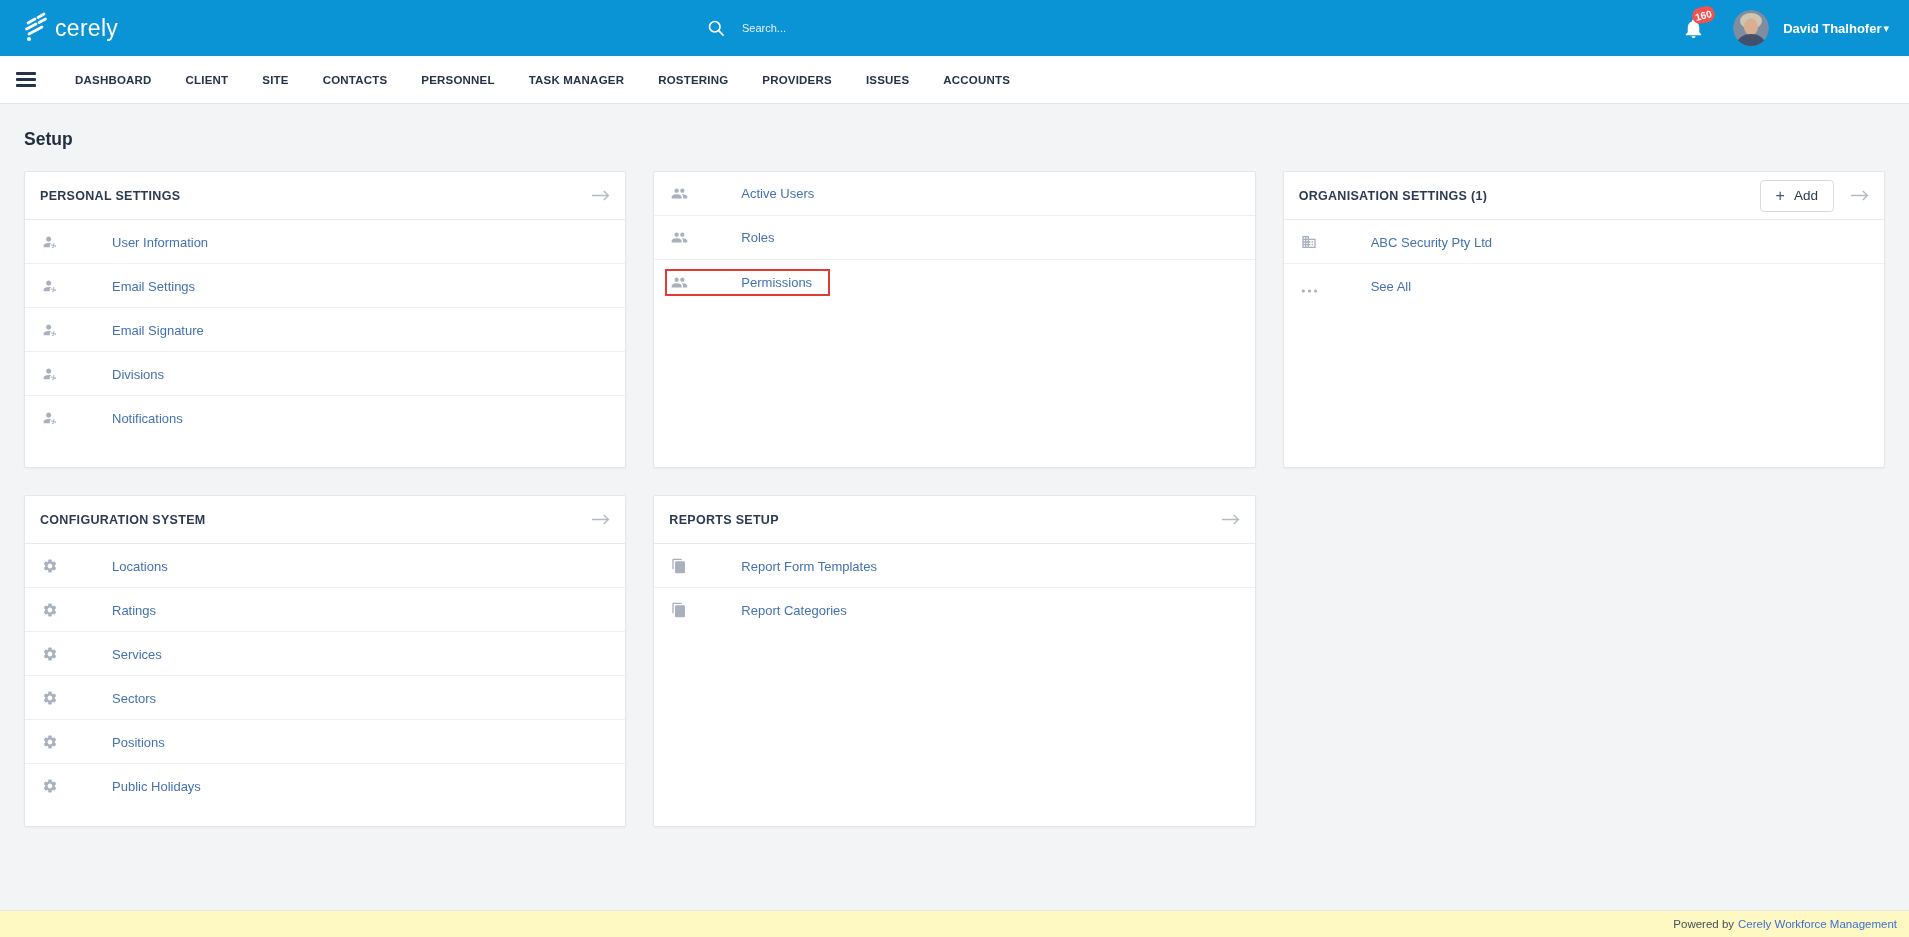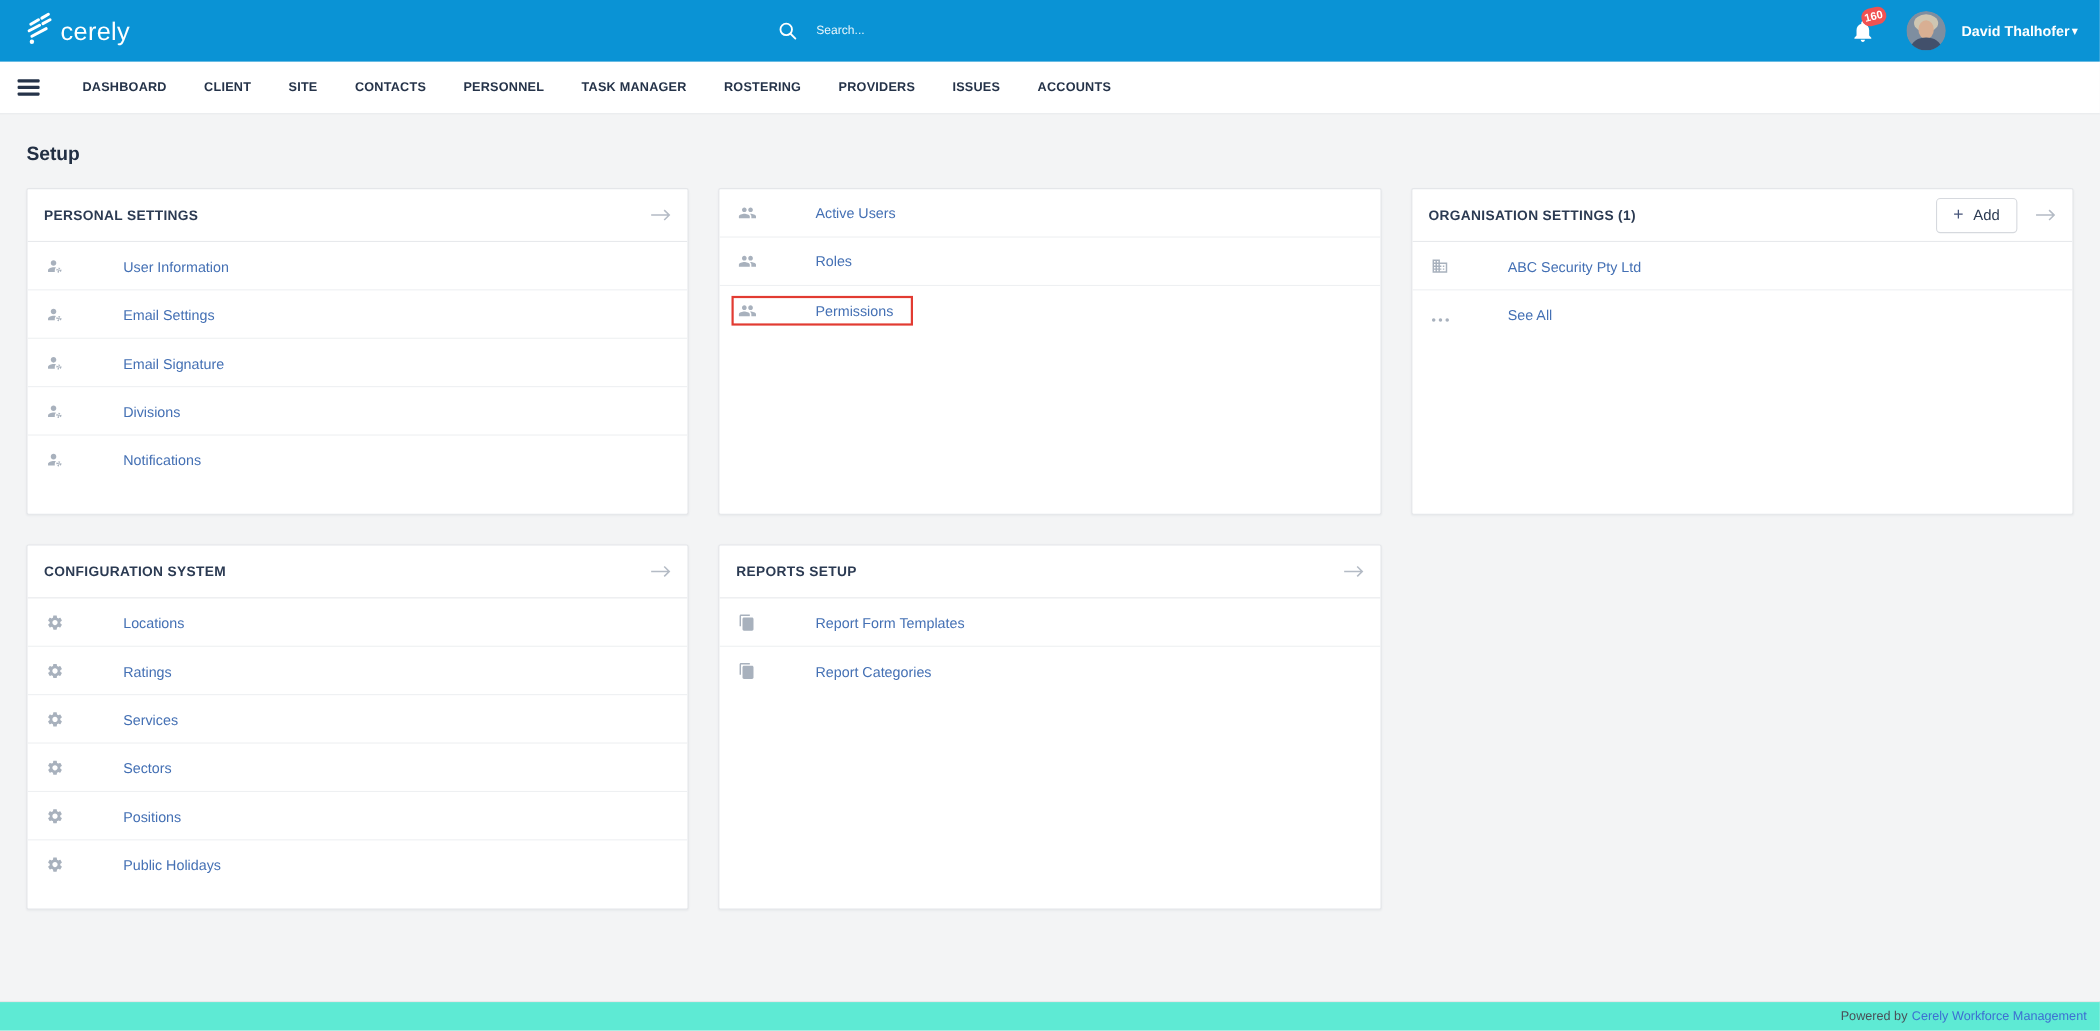--- a/index.html
+++ b/index.html
@@ -92,21 +92,21 @@
     display:flex; align-items:flex-end;
     border:2px solid transparent;
     padding:4px 16px 4px 4px; margin-left:-4px;gap:40px;
   }
   .row.highlighted .row-content { border-color:#e23b32; }
   .row .icon { color:#a8b1bd; display:flex; align-items:center; width:17px; margin-right:13px; flex:none; }
   .row .label { font-size:13px; color:#4470b4; }
   
   .footer {
     position:absolute; bottom:0; left:0; right:0;
-    height:27px; background:#5eead4; border-top:1px solid #e7e7e9;
+    height:27px; background:#fef9c3; border-top:1px solid #e7e7e9;
     display:flex; align-items:center; justify-content:flex-end;
     padding-right:12px; font-size:11.5px; color:#4a4f58;
   }
   .footer a { color:#3d6fd2; text-decoration:none; margin-left:4px; cursor:pointer; }
 </style>
 </head>
 <body>
 
 <header class="topbar">
   <div class="brand">

